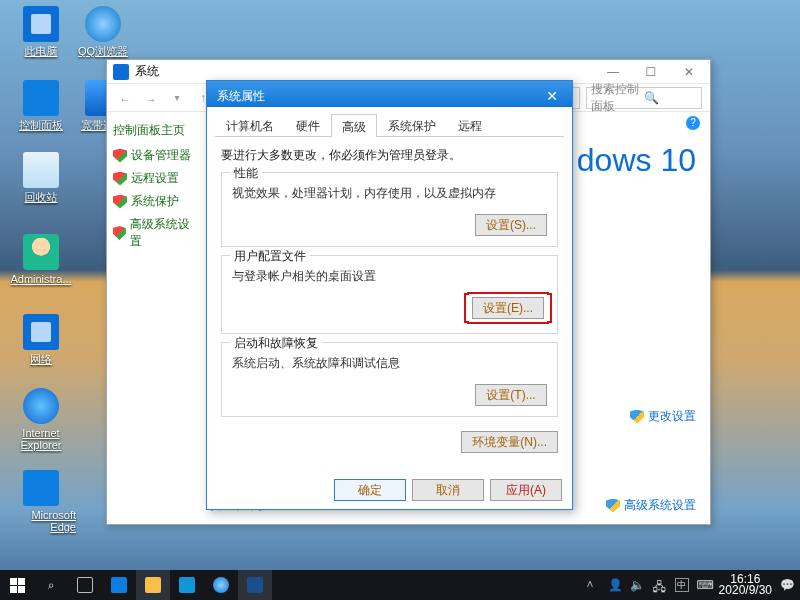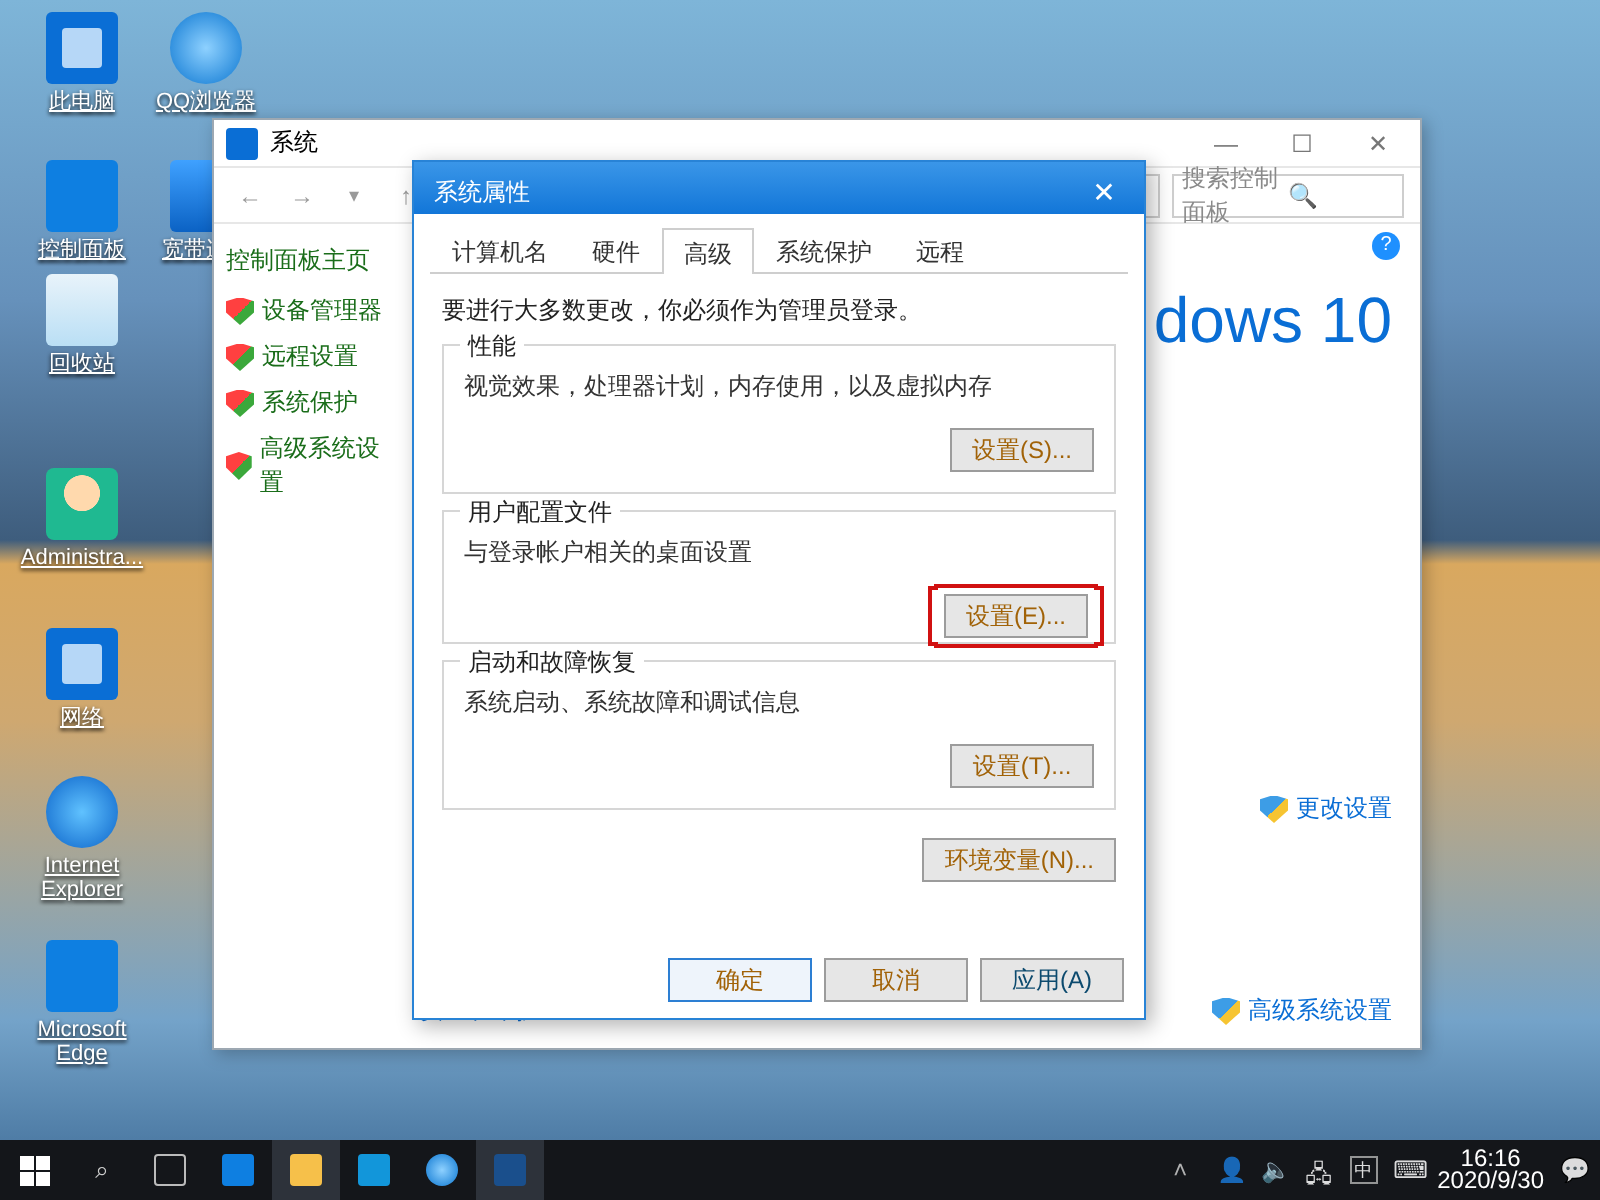--- a/index.html
+++ b/index.html
@@ -44,21 +44,21 @@
                           font-size:12px; margin-bottom:6px;}
   .shield{width:14px;height:14px;position:relative;}
   .shield::before{content:"";position:absolute;inset:0;background:linear-gradient(135deg,#ff4040 50%,#3ba83b 50%);clip-path:polygon(50% 0,100% 15%,100% 55%,50% 100%,0 55%,0 15%);}
   .shield.blue::before{background:linear-gradient(135deg,#3d9de6 50%,#f6c431 50%);}
 
   #sys-main { flex:1; padding:30px 16px 10px 20px; position:relative;}
   .brand { position:absolute; right:14px; top:30px; color:#0a6ed5; font-size:32px; font-weight:300;}
   .info-line { color:#333; margin:30px 0 8px 200px; font-size:12px;}
   .link-blue { color:#0a6ed5; display:flex; align-items:center; gap:4px;}
   .sec-line { position:absolute; right:14px; bottom:10px; }
-  .sec-line2{ position:absolute; right:14px; top:284px;}
+  .sec-line2{ position:absolute; right:14px; top:296px;}
 
   #sys-footer { position:absolute; left:8px; bottom:10px; color:#888;}
   #sys-footer .hdr{font-size:12px; color:#7a7a7a; margin-bottom:4px;}
   #sys-footer .lnk{color:#0a6ed5;}
 
   
   #prop-win { position:absolute; left:206px; top:80px; width:367px; height:430px;
               background:#fff; border:1px solid #2883d6;
               box-shadow:3px 3px 10px rgba(0,0,0,.3);}
   #prop-title { height:26px; background:#1e90ff; background:linear-gradient(#3a96e8,#1276d8);
@@ -74,21 +74,21 @@
   .note { font-size:12px; color:#222; margin:2px 0 8px;}
   .grp { border:1px solid #d6d6d6; padding:8px 10px 10px; position:relative; margin-bottom:8px;}
   .grp .ghdr { position:absolute; top:-8px; left:8px; background:#fff; padding:0 4px;
                color:#222; font-size:12px;}
   .grp .gtxt{ color:#333; font-size:12px; margin:4px 0 12px;}
   .btn { min-width:72px; height:22px; padding:0 10px; background:#e6e6e6;
          border:1px solid #9c9c9c; color:#a16207; font-size:12px; display:inline-flex;
          align-items:center; justify-content:center;}
   .grp .btn-row { text-align:right;}
   .highlight { outline:2px solid #d11111; outline-offset:3px; padding:3px;}
-  .btn.disabled{color:#0c4a6e;}
+  .btn.disabled{color:#b91c1c;}
   #prop-actions{ position:absolute; bottom:8px; right:10px; display:flex; gap:6px;}
   #env-row{ text-align:right; padding:2px 14px 0 0;}
 
   
   #taskbar { position:absolute; left:0; bottom:0; width:800px; height:30px;
              background:#14161a; display:flex; align-items:center; color:#fff;}
   #taskbar .tb { width:34px; height:30px; display:flex; align-items:center; justify-content:center;}
   #taskbar .win-logo { display:grid; grid-template:repeat(2,7px)/repeat(2,7px); gap:1px;}
   #taskbar .win-logo div{background:#fff;}
   .tray{margin-left:auto; display:flex; align-items:center; gap:8px; padding-right:6px;}
@@ -109,37 +109,37 @@
   <span>QQ浏览器</span>
 </div>
 <div class="desk-icon" style="left:6px; top:80px;">
   <div class="glyph" style="background:#0e7fe1;"></div>
   <span>控制面板</span>
 </div>
 <div class="desk-icon" style="left:68px; top:80px;">
   <div class="glyph" style="background:linear-gradient(#3fa1ff,#0b62c4);"></div>
   <span>宽带连接</span>
 </div>
-<div class="desk-icon" style="left:6px; top:137px;">
+<div class="desk-icon" style="left:6px; top:152px;">
   <div class="glyph" style="background:linear-gradient(#e8f3fa,#badff5);"></div>
   <span>回收站</span>
 </div>
 <div class="desk-icon" style="left:6px; top:234px;">
   <div class="glyph" style="background:radial-gradient(circle at 50% 35%, #ffd9ad 30%, #1fb991 31%);border-radius:4px;"></div>
   <span>Administra...</span>
 </div>
 <div class="desk-icon" style="left:6px; top:314px;">
   <div class="glyph blue-mono"></div>
   <span>网络</span>
 </div>
 <div class="desk-icon" style="left:6px; top:388px;">
   <div class="glyph" style="background:radial-gradient(circle,#60c2ff,#0b63c9);border-radius:50%;"></div>
   <span>Internet Explorer</span>
 </div>
-<div class="desk-icon" style="left:6px; top:470px;">
+<div class="desk-icon" style="left:6px; top:470px;text-align:right;">
   <div class="glyph" style="background:#0e7fe1;"></div>
   <span>Microsoft Edge</span>
 </div>
 
 <div id="sys-win">
   <div id="sys-titlebar">
     <div class="ticon"></div>
     <div class="ttl">系统</div>
     <div class="spacer"></div>
     <div class="winbtn">—</div>
@@ -217,21 +217,21 @@
     <div class="note">要进行大多数更改，你必须作为管理员登录。</div>
 
     <div class="grp">
       <div class="ghdr">性能</div>
       <div class="gtxt">视觉效果，处理器计划，内存使用，以及虚拟内存</div>
       <div class="btn-row">
         <button class="btn">设置(S)...</button>
       </div>
     </div>
 
-    <div class="grp" style="padding-bottom:2px;">
+    <div class="grp" style="padding-bottom:14px;">
       <div class="ghdr">用户配置文件</div>
       <div class="gtxt">与登录帐户相关的桌面设置</div>
       <div class="btn-row">
         <span class="highlight">
           <button class="btn">设置(E)...</button>
         </span>
       </div>
     </div>
 
     <div class="grp">

